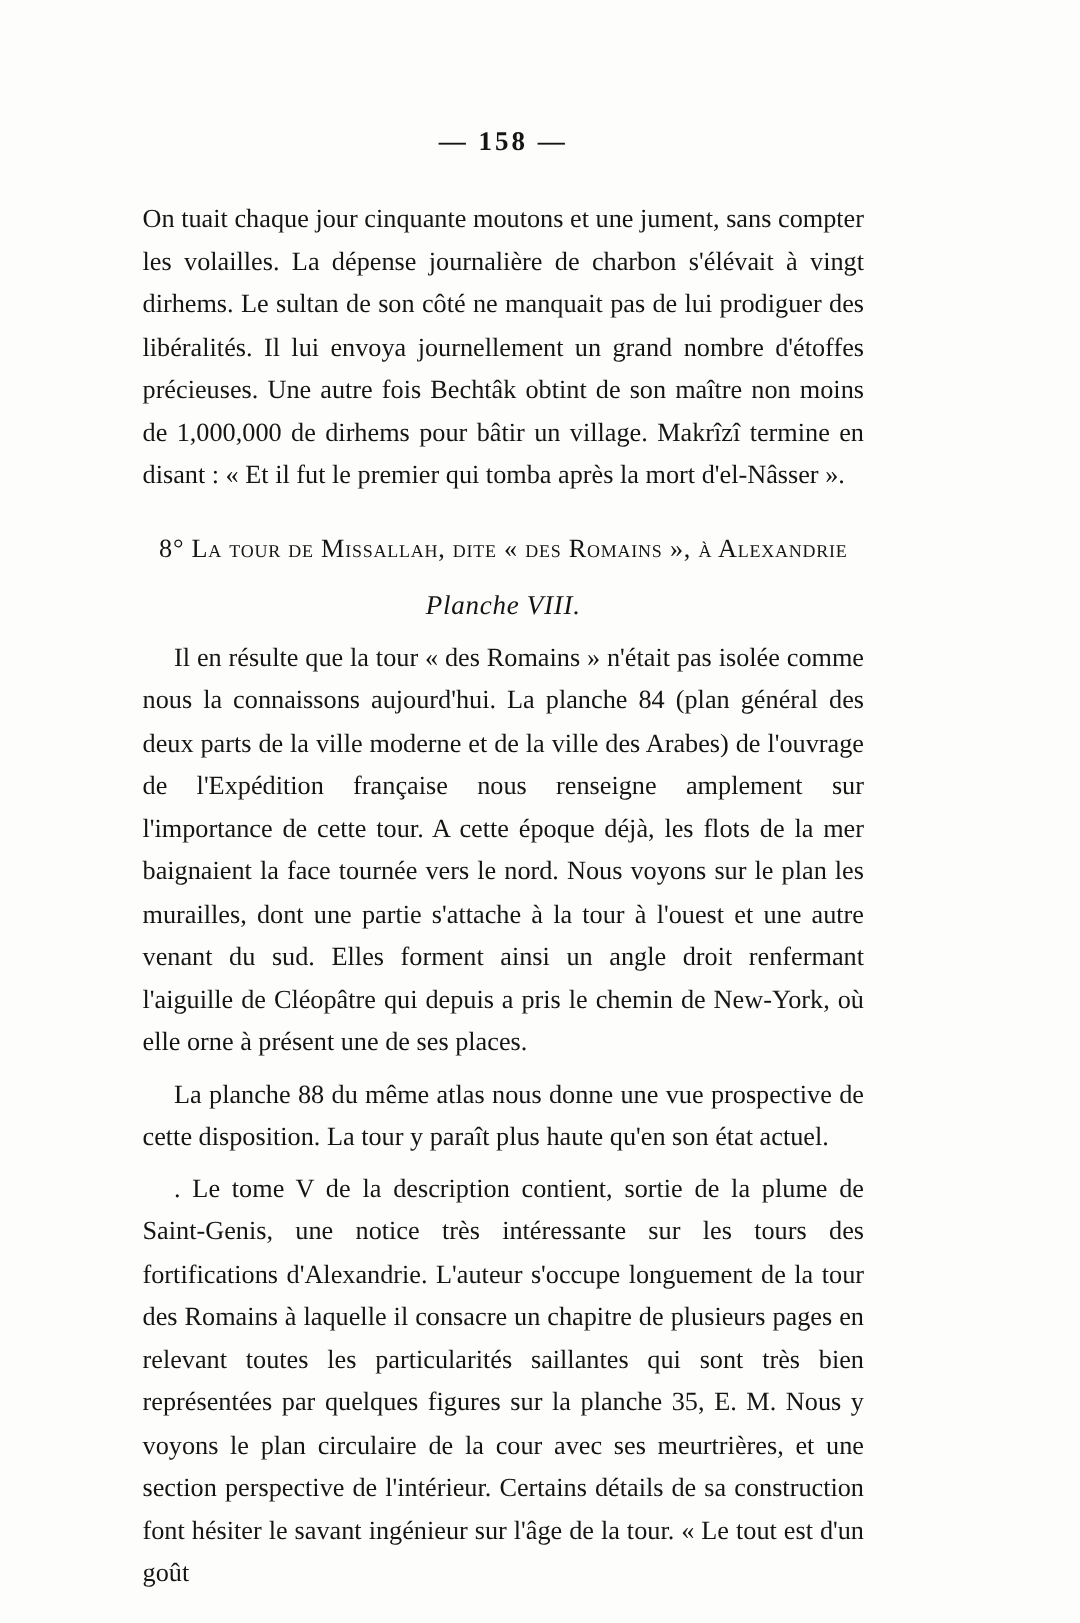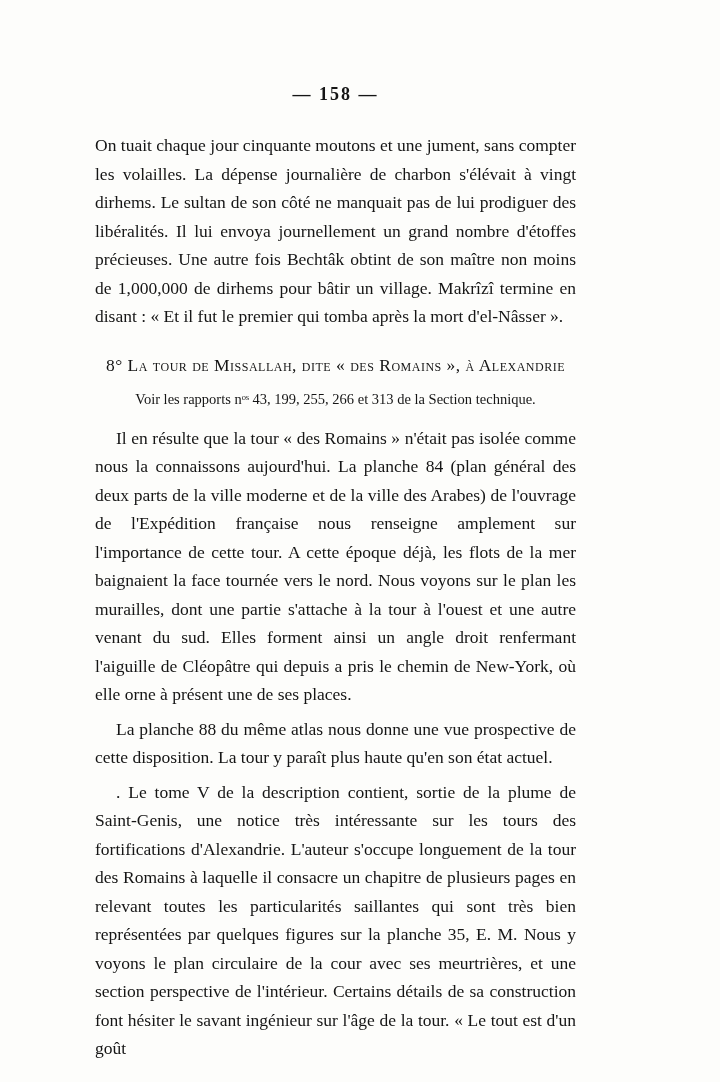--- a/index.html
+++ b/index.html
@@ -64,22 +64,22 @@
 <div class="page">
 
   <div class="page-number">— 158 —</div>
 
   <p class="body-par no-indent">On tuait chaque jour cinquante moutons et une jument, sans compter les volailles. La dépense journalière de charbon s'élévait à vingt dirhems. Le sultan de son côté ne manquait pas de lui prodiguer des libéralités. Il lui envoya journellement un grand nombre d'étoffes précieuses. Une autre fois Bechtâk obtint de son maître non moins de 1,000,000 de dirhems pour bâtir un village. Makrîzî termine en disant : « Et il fut le premier qui tomba après la mort d'el-Nâsser ».</p>
 
   <h2 class="section-heading">
     <span>8° La tour de Missallah, dite « des Romains », à Alexandrie</span><br>
   </h2>
 
+  <div class="plate-caption">Planche VIII.</div>
 
-  <div class="reference-note">Voir les rapports nᵒˢ 43, 199, 255, 266 et 313 de la Section technique.</div>
 
 
   <p class="body-par">Il en résulte que la tour « des Romains » n'était pas isolée comme nous la connaissons aujourd'hui. La planche 84 (plan général des deux parts de la ville moderne et de la ville des Arabes) de l'ouvrage de l'Expédition française nous renseigne amplement sur l'importance de cette tour. A cette époque déjà, les flots de la mer baignaient la face tournée vers le nord. Nous voyons sur le plan les murailles, dont une partie s'attache à la tour à l'ouest et une autre venant du sud. Elles forment ainsi un angle droit renfermant l'aiguille de Cléopâtre qui depuis a pris le chemin de New-York, où elle orne à présent une de ses places.</p>
 
   <p class="body-par">La planche 88 du même atlas nous donne une vue prospective de cette disposition. La tour y paraît plus haute qu'en son état actuel.</p>
 
   <p class="body-par">. Le tome V de la description contient, sortie de la plume de Saint-Genis, une notice très intéressante sur les tours des fortifications d'Alexandrie. L'auteur s'occupe longuement de la tour des Romains à laquelle il consacre un chapitre de plusieurs pages en relevant toutes les particularités saillantes qui sont très bien représentées par quelques figures sur la planche 35, E. M. Nous y voyons le plan circulaire de la cour avec ses meurtrières, et une section perspective de l'intérieur. Certains détails de sa construction font hésiter le savant ingénieur sur l'âge de la tour. « Le tout est d'un goût</p>
 
 </div>
 

